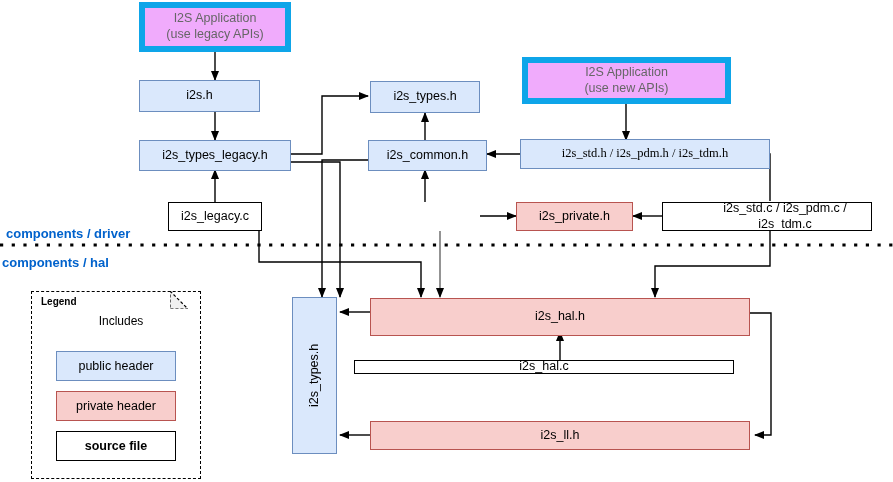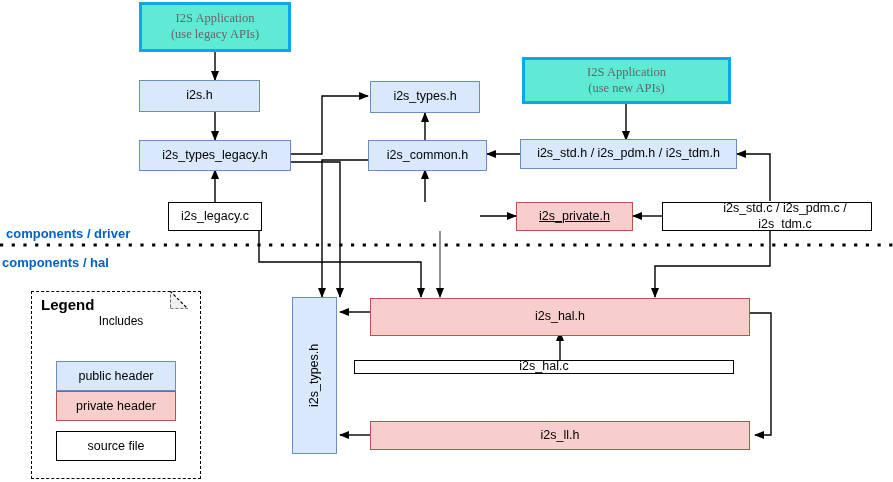--- a/index.html
+++ b/index.html
@@ -40,24 +40,23 @@
   }
   .n-private{
     background:#f8cecc;
     border:1px solid #b85450;
   }
   .n-source{
     background:#ffffff;
     border:1px solid #000000;
   }
   .n-app{
-    background:#5eead4;
-    border:3px solid #0ea5e9;
+    background:#f0abfc;
+    border:6px solid #0ea5e9;
     color:#666666;
-    font-family:Liberation Serif, serif;
   }
   .vertical-label{
     writing-mode:vertical-rl;
     transform:rotate(180deg);
   }
   .zone-label{
     position:absolute;
     color:#0062cc;
     font-weight:bold;
     font-size:13px;
@@ -75,21 +74,21 @@
   }
   #legend-fold{
     position:absolute;
     left:170px; top:291px;
     width:18px; height:18px;
     z-index:5;
   }
   #legend-title{
     position:absolute;
     left:41px; top:296px;
-    font-size:15px;
+    font-size:10px;
     font-weight:bold;
     color:#000;
     z-index:6;
   }
   #legend-includes{
     position:absolute;
     left:56px; top:314px;
     width:130px;
     text-align:center;
     font-size:12px;
@@ -176,26 +175,26 @@
 
   <div class="node n-public" style="left:370px;top:81px;width:110px;height:32px;">i2s_types.h</div>
 
   <div class="node n-public" style="left:139px;top:140px;width:152px;height:31px;">i2s_types_legacy.h</div>
 
   <div class="node n-public" style="left:368px;top:140px;width:119px;height:31px;">i2s_common.h</div>
 
   <div class="node n-app" style="left:522px;top:57px;width:209px;height:47px;">I2S Application
 (use new APIs)</div>
 
-  <div class="node n-public" style="left:520px;top:139px;width:217px;height:30px;">i2s_std.h / i2s_pdm.h / i2s_tdm.h</div>
+  <div class="node n-public" style="left:520px;top:139px;width:250px;height:30px;font-family:Liberation Serif, serif;">i2s_std.h / i2s_pdm.h / i2s_tdm.h</div>
 
   <div class="node n-source" style="left:168px;top:202px;width:94px;height:29px;">i2s_legacy.c</div>
 
 
-  <div class="node n-private" style="left:516px;top:202px;width:117px;height:29px;text-decoration:underline;">i2s_private.h</div>
+  <div class="node n-private" style="left:516px;top:202px;width:117px;height:29px;">i2s_private.h</div>
 
   <div class="node n-source" style="left:662px;top:202px;width:210px;height:29px;padding-left:36px;">i2s_std.c / i2s_pdm.c / i2s_tdm.c</div>
 
   <div class="node n-public vertical-label" style="left:292px;top:297px;width:45px;height:157px;">i2s_types.h</div>
 
   <div class="node n-private" style="left:370px;top:298px;width:380px;height:38px;">i2s_hal.h</div>
 
   <div class="node n-source" style="left:354px;top:360px;width:380px;height:14px;">i2s_hal.c</div>
 
   <div class="node n-private" style="left:370px;top:421px;width:380px;height:29px;">i2s_ll.h</div>
@@ -203,17 +202,17 @@
   <div class="zone-label" style="left:6px;top:226px;">components / driver</div>
   <div class="zone-label" style="left:2px;top:255px;">components / hal</div>
 
   <div id="legend-box"></div>
   <svg id="legend-fold" viewBox="0 0 18 18">
     <path d="M0,0 L18,18 L0,18 z" fill="#f0f0f0" stroke="#000000" stroke-width="1.2" stroke-dasharray="3 2"></path>
   </svg>
   <div id="legend-title">Legend</div>
   <div id="legend-includes">Includes</div>
 
-  <div class="legend-swatch n-public" style="top:361px;">public header</div>
+  <div class="legend-swatch n-public" style="top:351px;">public header</div>
   <div class="legend-swatch n-private" style="top:391px;">private header</div>
-  <div class="legend-swatch n-source" style="top:431px;">source file</div>
+  <div class="legend-swatch n-source" style="top:431px;font-weight:bold;">source file</div>
 
 </div>
 
 </body></html>

